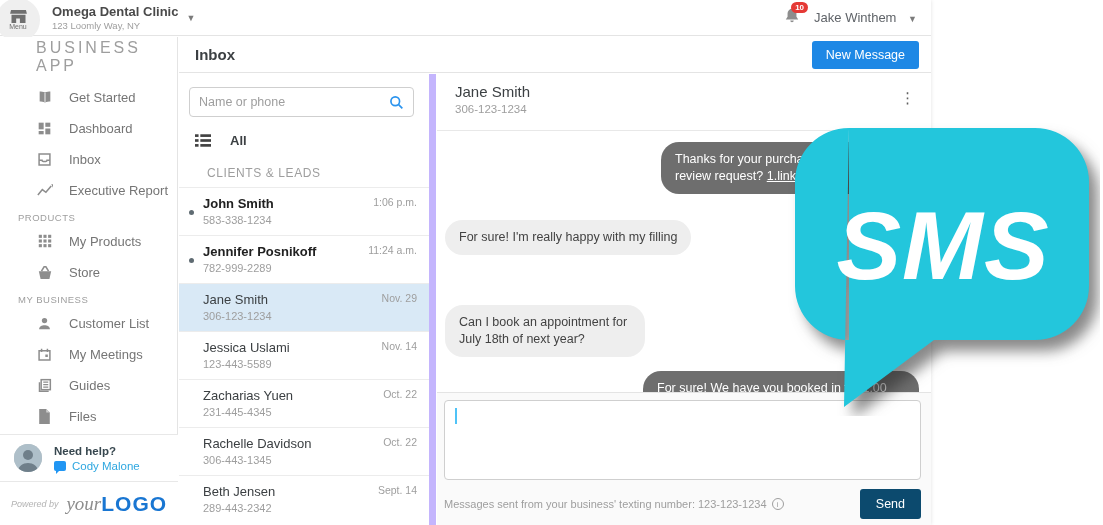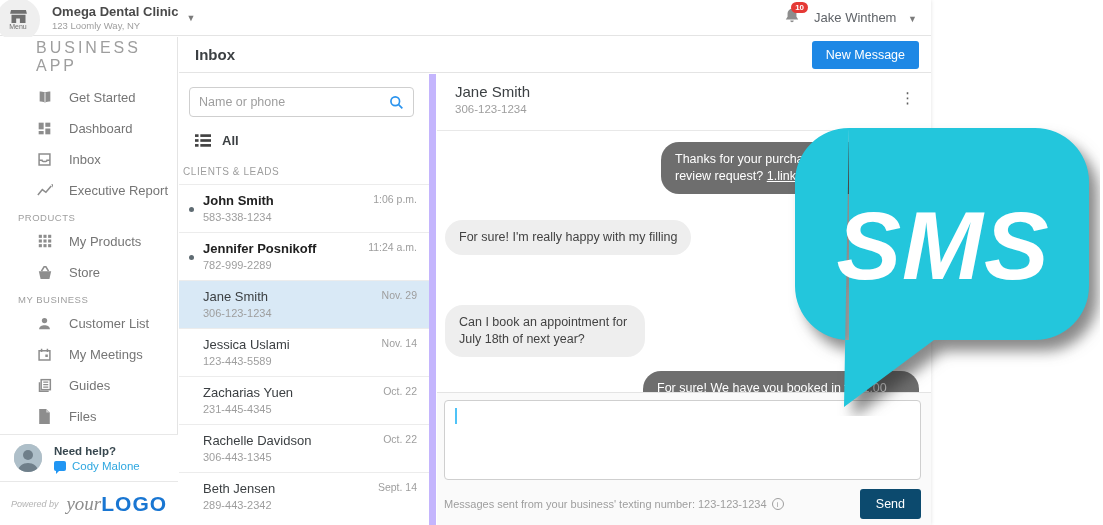--- a/index.html
+++ b/index.html
@@ -57,22 +57,22 @@
     border-radius:3px; padding:7px 14px; cursor:pointer; font-family:inherit; }
 
   
   .list-pane { position:absolute; left:179px; top:74px; width:257px; bottom:0; background:#fff;
     border-right:7px solid #c4b5fd; overflow:hidden; }
   .search-box { margin:13px 15px 4px 10px; height:30px; border:1px solid #cfcfcf; border-radius:4px;
     display:flex; align-items:center; padding:0 9px; background:#fff; }
   .search-box input { border:none; outline:none; flex:1; font-size:12.5px; color:#424242; font-family:inherit; }
   .search-box input::placeholder { color:#9e9e9e; }
   .filter-row { display:flex; align-items:center; padding:12px 0 6px 16px; cursor:pointer; }
-  .filter-row .lbl { font-size:13px; font-weight:bold; color:#3c4043; margin-left:11px; }
-  .list-heading { font-size:10px; letter-spacing:.6px; color:#9e9e9e; padding:12px 0 7px 4px; }
+  .filter-row .lbl { font-size:13px; font-weight:bold; color:#3c4043; margin-left:19px; }
+  .list-heading { font-size:12px; letter-spacing:.6px; color:#9e9e9e; padding:12px 0 7px 28px; }
   .conv-row { position:relative; height:48px; border-top:1px solid #ececec; padding:8px 12px 0 24px; cursor:pointer; }
   .conv-row.selected { background:#d9e9f6; }
   .conv-top { display:flex; align-items:flex-start; }
   .conv-name { font-size:13px; color:#3c4043; }
   .conv-row.unread .conv-name { font-weight:bold; color:#212121; }
   .conv-time { margin-left:auto; font-size:10.5px; color:#9e9e9e; }
   .conv-phone { font-size:11px; color:#9e9e9e; margin-top:3px; }
   .dot { position:absolute; left:10px; top:22px; width:5px; height:5px; border-radius:50%; background:#5f6b72; }
 
   

